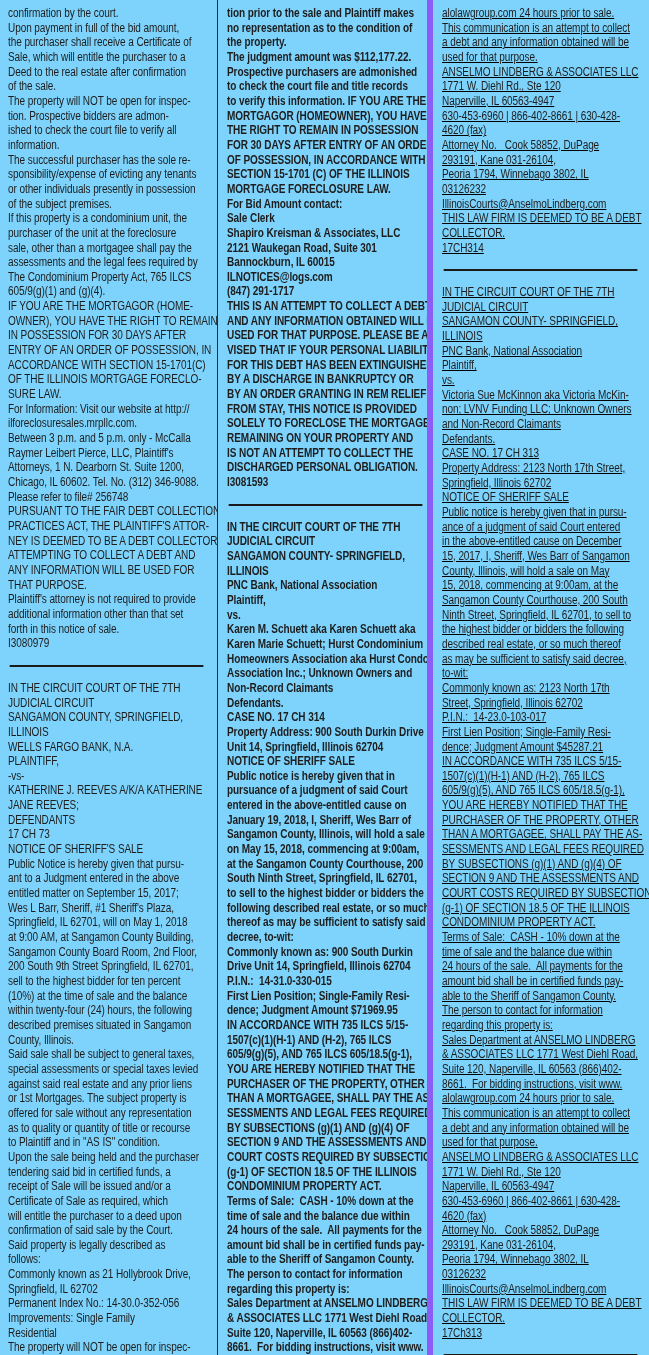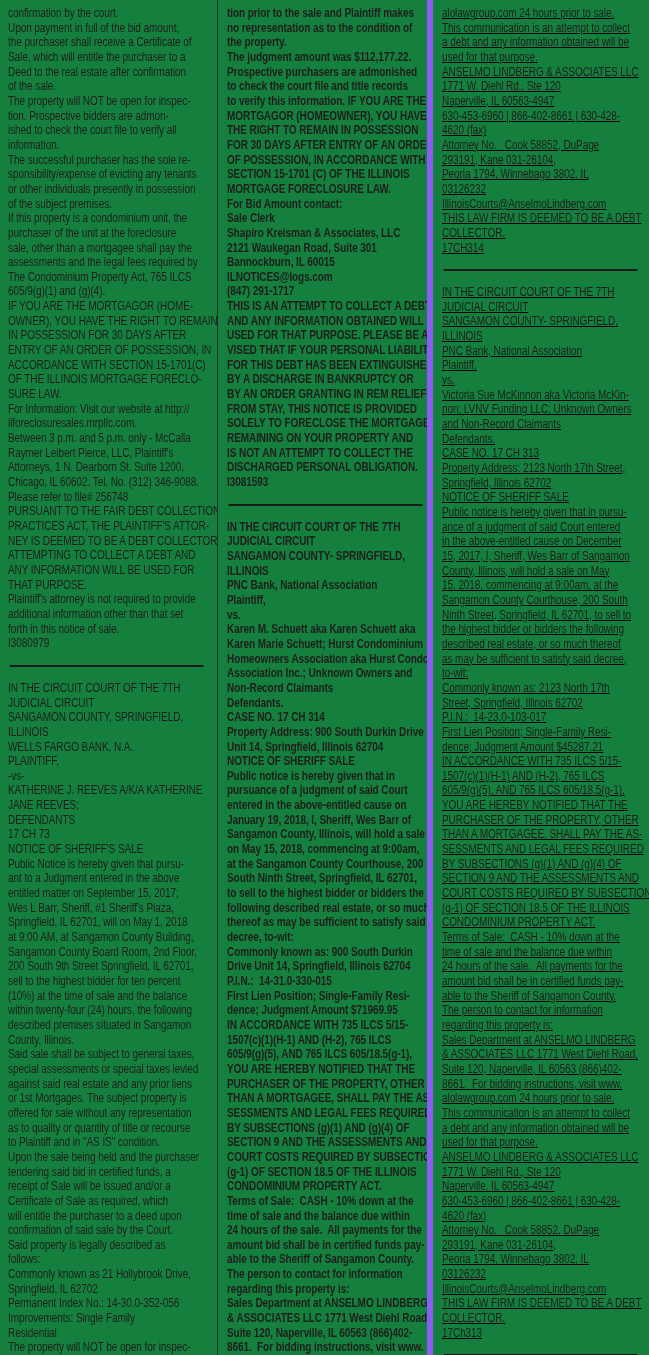--- a/index.html
+++ b/index.html
@@ -4,21 +4,21 @@
 <style>
   html, body {
     margin: 0;
     padding: 0;
     background: #ffffff;
   }
   .page {
     position: relative;
     width: 649px;
     height: 1355px;
-    background: #15803d;
+    background: #7dd3fc;
     overflow: hidden;
     display: flex;
     font-family: "Liberation Sans", "DejaVu Sans", sans-serif;
   }
   .column {
     box-sizing: border-box;
     padding-top: 6px;
     overflow: hidden;
   }
   .column.c1 { width: 218px; border-right: 1px solid #2b2b2b; padding-left: 8px; }

